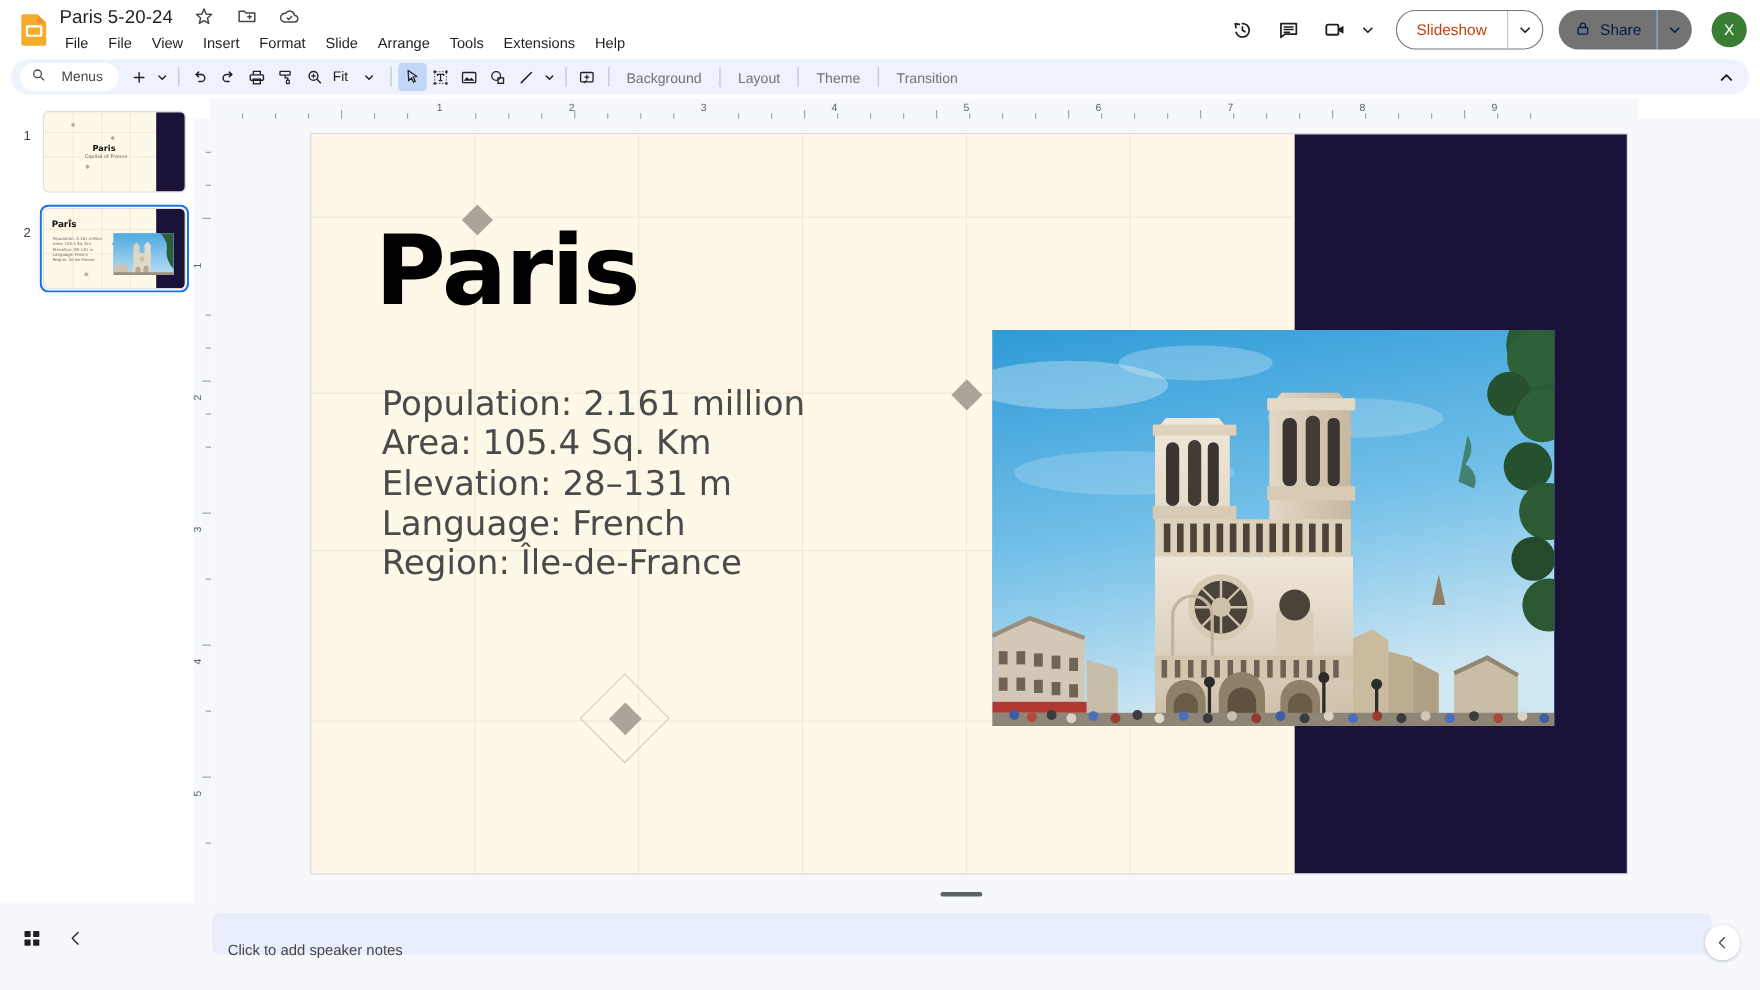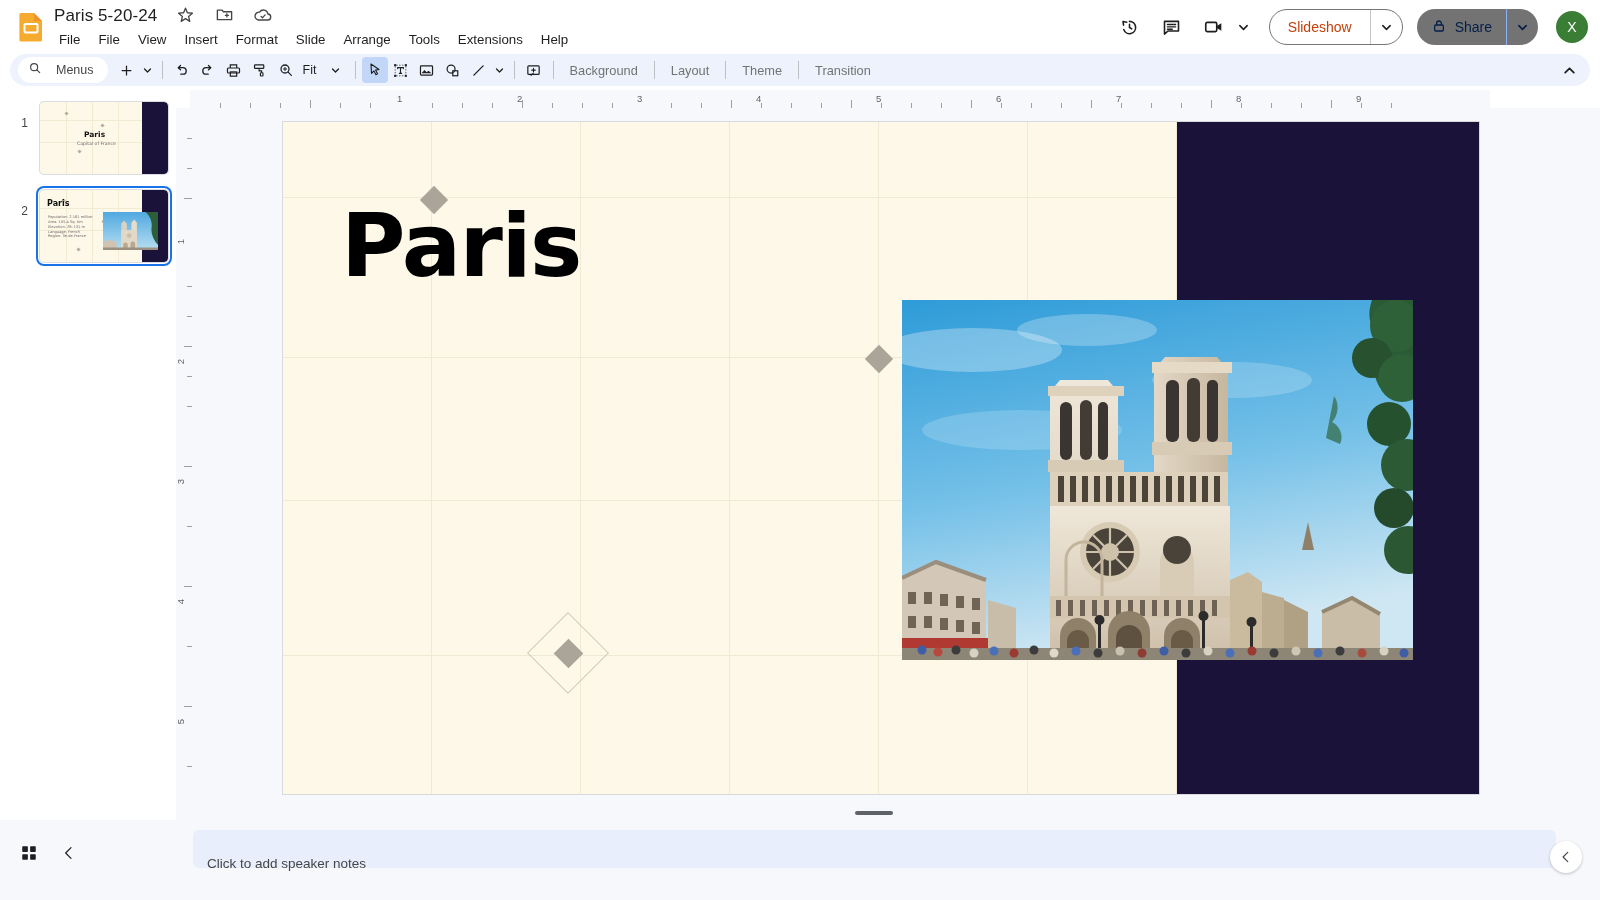--- a/index.html
+++ b/index.html
@@ -596,20 +596,25 @@
     <div class="slide-grid-h" style="top:533px"></div>
 
     <div id="slide-dark"></div>
 
     <div class="dia" style="left:141px; top:68px; width:20px; height:20px;"></div>
     <div class="dia" style="left:586px; top:227px; width:20px; height:20px;"></div>
     <div class="dia-outline" style="left:256px; top:502px; width:58px; height:58px;"></div>
     <div class="dia" style="left:275px; top:521px; width:21px; height:21px;"></div>
 
     <div id="slide-title">Paris</div>
+    <div id="slide-body">Population: 2.161 million
+Area: 105.4 Sq. Km
+Elevation: 28–131 m
+Language: French
+Region: Île-de-France</div>
 
     <div id="slide-photo">
       <svg width="511" height="360" viewBox="0 0 511 360" preserveAspectRatio="xMidYMid slice">
         <defs>
           <linearGradient id="sky" x1="0" y1="0" x2="0.25" y2="1">
             <stop offset="0" stop-color="#2e9bd8"></stop>
             <stop offset="0.55" stop-color="#74c0e8"></stop>
             <stop offset="1" stop-color="#cfe7f3"></stop>
           </linearGradient>
           <linearGradient id="stone" x1="0" y1="0" x2="0" y2="1">

